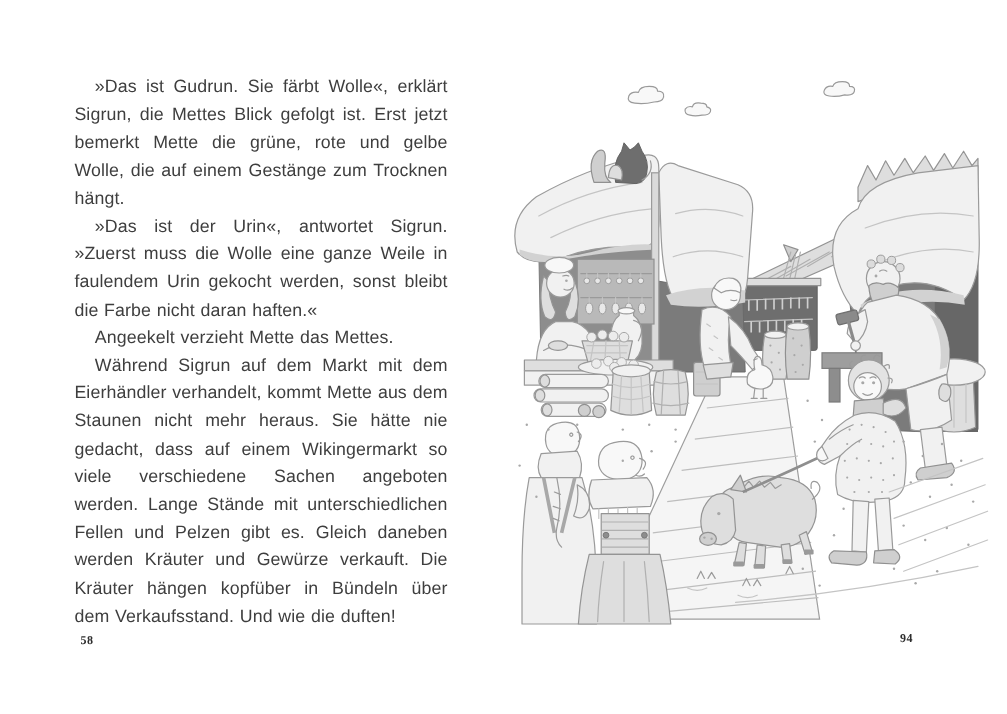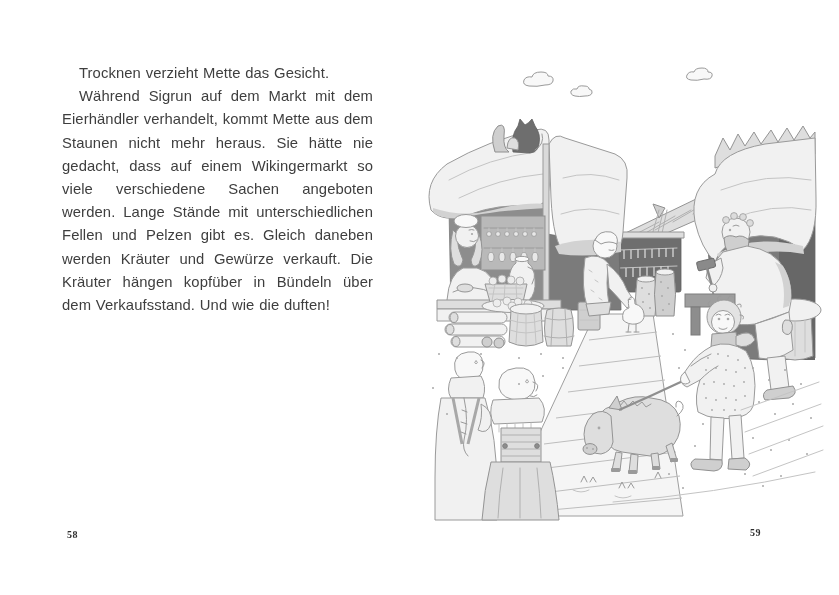--- a/index.html
+++ b/index.html
@@ -47,21 +47,23 @@
   .fdd{fill:#6e6e6e;stroke:#606060;stroke-width:.8;stroke-linejoin:round;}
   .shade{fill:#d2d2d2;stroke:none;}
   .dot{fill:#a8a8a8;}
 </style>
 </head>
 <body>
 
 <div class="spread">
 
   <div class="text-column">
-    <p>Trocknen verzieht Mette das Gesicht.</p>
+    <p>»Das ist Gudrun. Sie färbt Wolle«, erklärt Sigrun, die Mettes Blick gefolgt ist. Erst jetzt bemerkt Mette die grüne, rote und gelbe Wolle, die auf einem Gestänge zum Trocknen hängt.</p>
+    <p>»Das ist der Urin«, antwortet Sigrun. »Zuerst muss die Wolle eine ganze Weile in faulendem Urin gekocht werden, sonst bleibt die Farbe nicht daran haften.«</p>
+    <p>Angeekelt verzieht Mette das Mettes.</p>
     <p>Während Sigrun auf dem Markt mit dem Eierhändler verhandelt, kommt Mette aus dem Staunen nicht mehr heraus. Sie hätte nie gedacht, dass auf einem Wikingermarkt so viele verschiedene Sachen angeboten werden. Lange Stände mit unterschiedlichen Fellen und Pelzen gibt es. Gleich daneben werden Kräuter und Gewürze verkauft. Die Kräuter hängen kopfüber in Bündeln über dem Verkaufsstand. Und wie die duften!</p>
   </div>
   <div class="page-number left">58</div>
 
   <svg class="illustration" width="414" height="472" viewBox="0 0 414 472" role="img" aria-label="Pencil drawing of a Viking market: tented stalls with a vendor woman, hanging dried fish, a woman bending over barrels, a blacksmith hammering, a cat on a tent top, two women watching, and a boy pulling a reluctant boar on a rope along a plank walkway.">
 
     <g>
       <path class="fw" d="M106,28 q-7,-1 -5,-6 q2,-4 8,-3 q1,-5 9,-5 q7,0 7,4 q6,0 5,5 q-1,4 -8,4 q-8,2 -16,1 z"></path>
       <path class="fw" d="M152,38 q-5,-1 -4,-5 q2,-3 6,-2 q1,-4 7,-3 q5,0 5,3 q4,1 3,4 q-1,3 -7,3 q-6,1 -10,0 z"></path>
       <path class="fw" d="M268,22 q-6,-1 -4,-5 q2,-4 7,-3 q1,-4 8,-4 q6,0 6,4 q5,0 4,4 q-1,4 -8,3 q-7,2 -13,1 z"></path>
@@ -417,14 +419,14 @@
           <circle cx="280" cy="366" r="1"></circle>
           <circle cx="246" cy="416" r="1"></circle>
       </g>
       <path class="ln2" d="M318,352 L396,324 M322,374 L398,346 M326,396 L400,368 M330,418 L400,392"></path>
       <path class="ln" d="M158,424 l3,-6 l3,6 m3,0 l3,-5 l3,5 M196,430 l3,-6 l3,6 m3,0 l3,-5 l3,5 M232,420 l3,-6 l3,6"></path>
       <path class="ln2" d="M150,432 q8,4 16,0 M192,438 q8,4 16,0"></path>
       <path class="ln2" d="M190,444 Q290,436 392,414"></path>
     </g>
   </svg>
 
-  <div class="page-number right">59</div>
+  <div class="page-number right">94</div>
 </div>
 
 </body></html>

